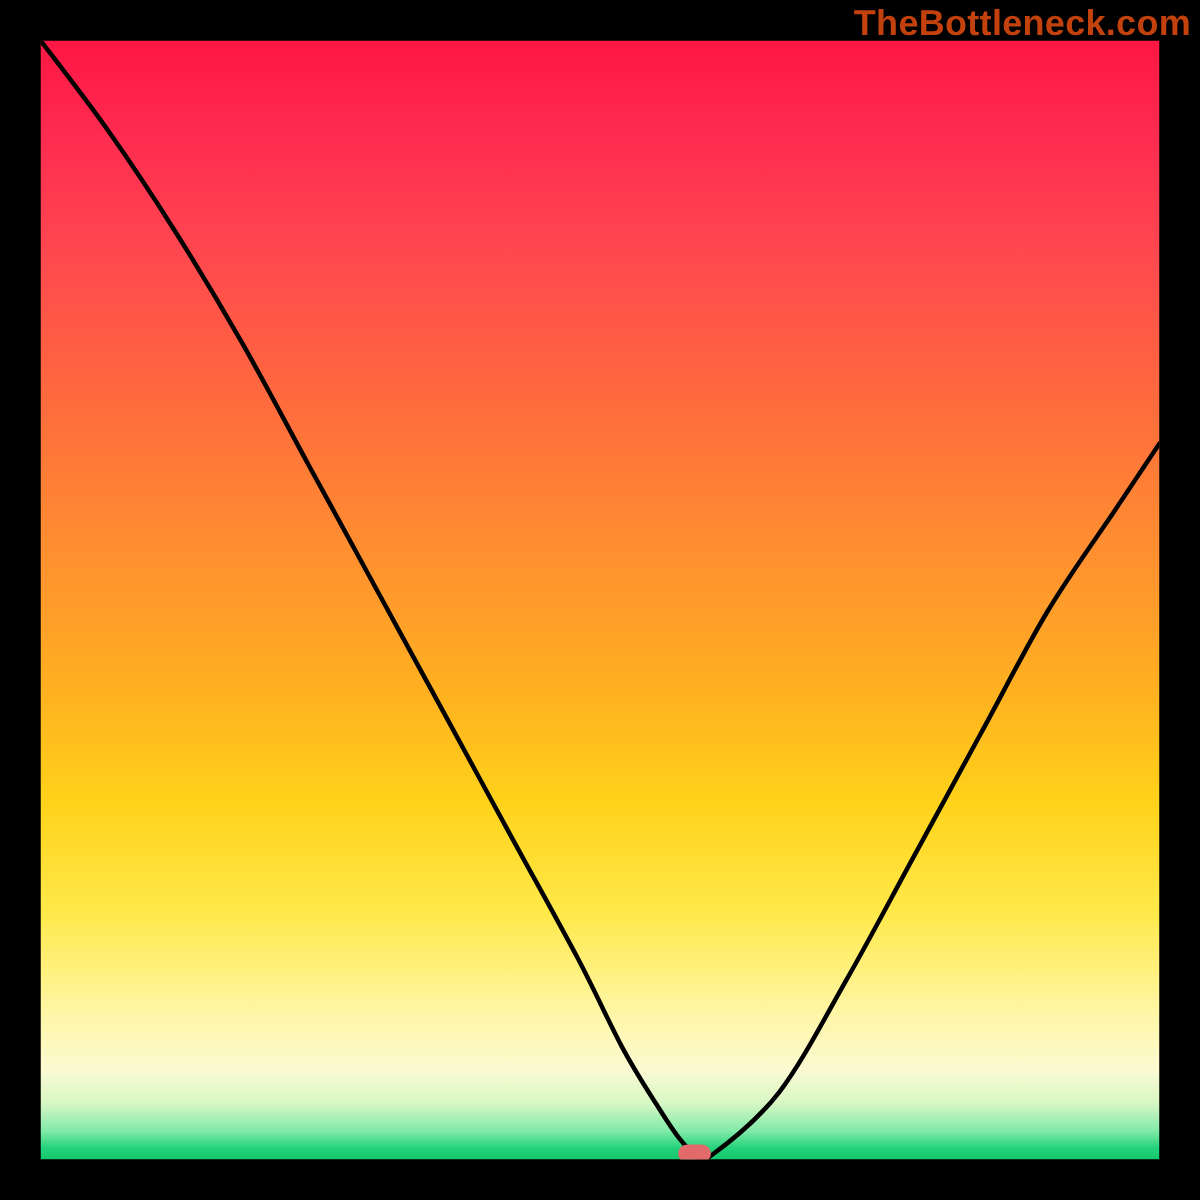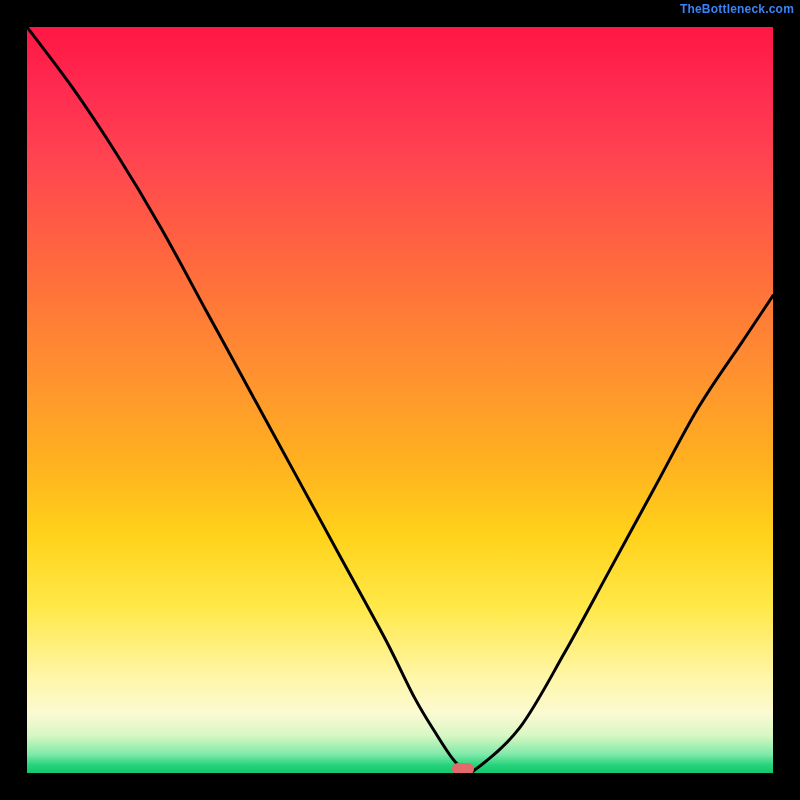--- a/index.html
+++ b/index.html
@@ -57,23 +57,23 @@
     top: 0;
     width: 100%;
     height: 100%;
     overflow: visible;
   }
   .watermark {
     position: absolute;
     top: 2px;
     right: 6px;
     font-family: Arial, Helvetica, sans-serif;
-    font-size: 12px;
+    font-size: 24px;
     font-weight: 600;
-    color: #3b82f6;
+    color: #c2410c;
     letter-spacing: 0.2px;
     user-select: none;
     margin-left: 29px;
   }
   .marker {
     position: absolute;
     width: 22px;
     height: 12px;
     background: #e26a6a;
     border-radius: 6px;

